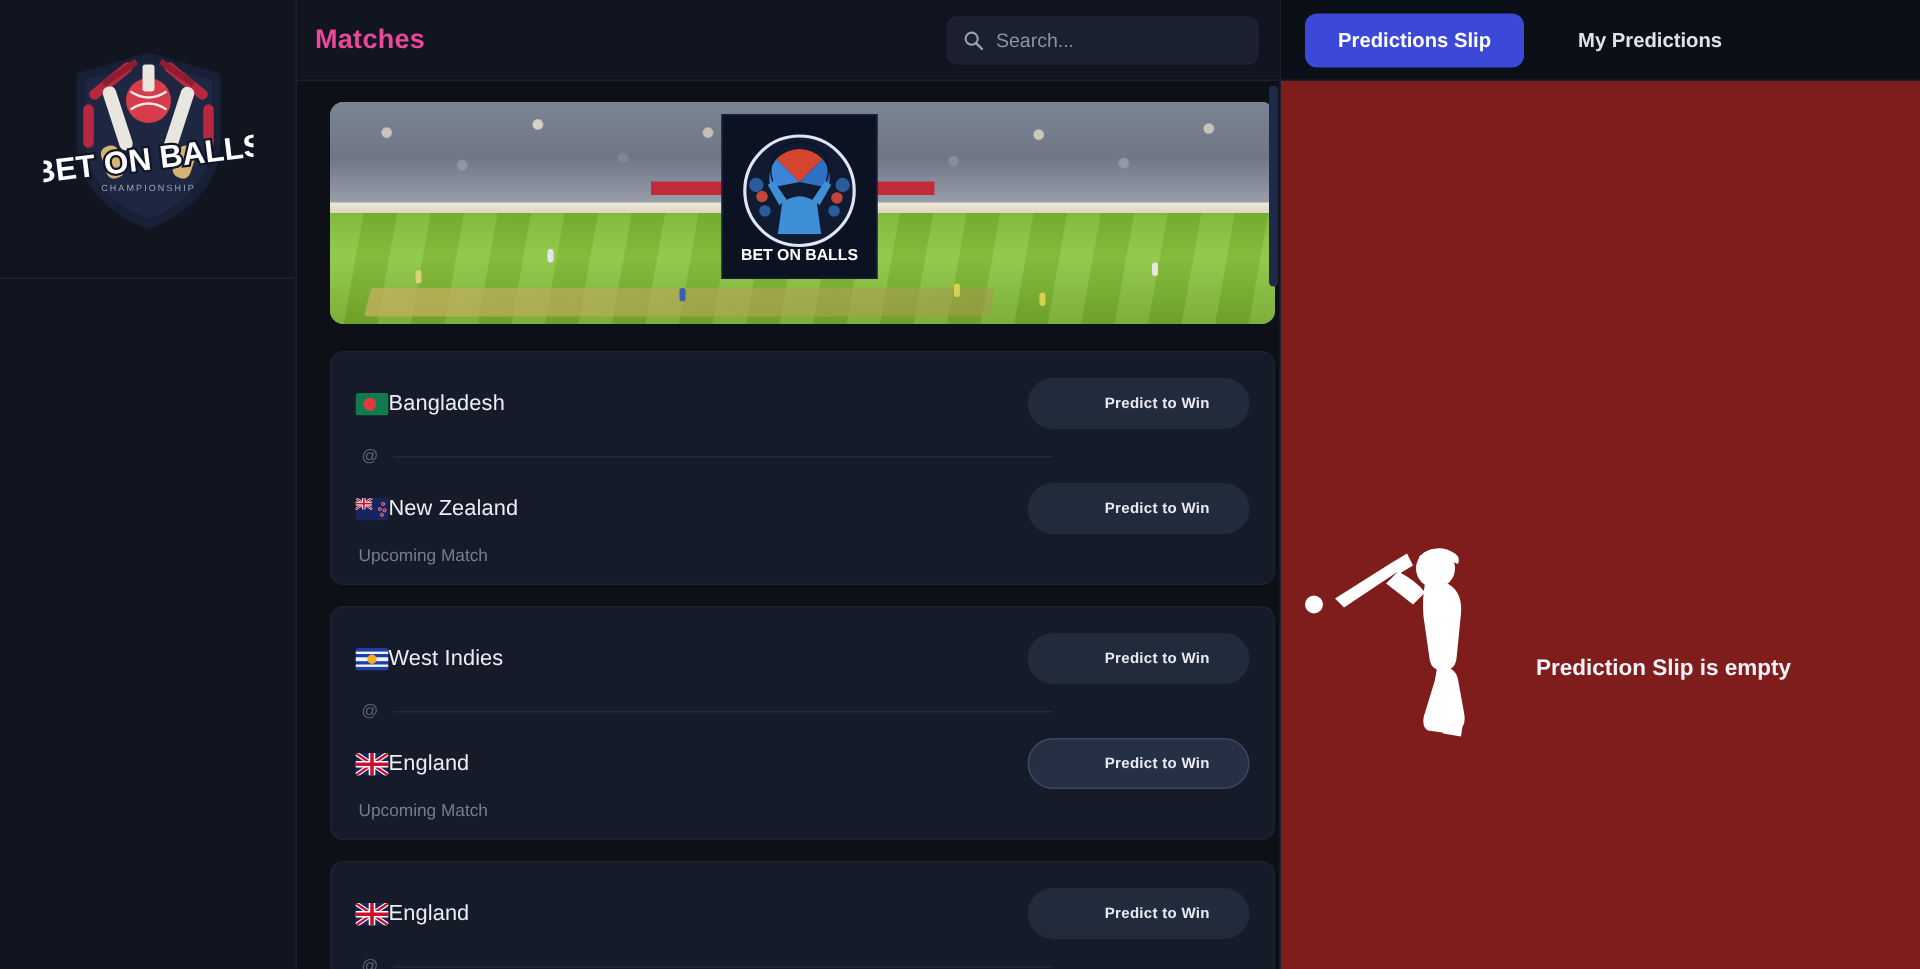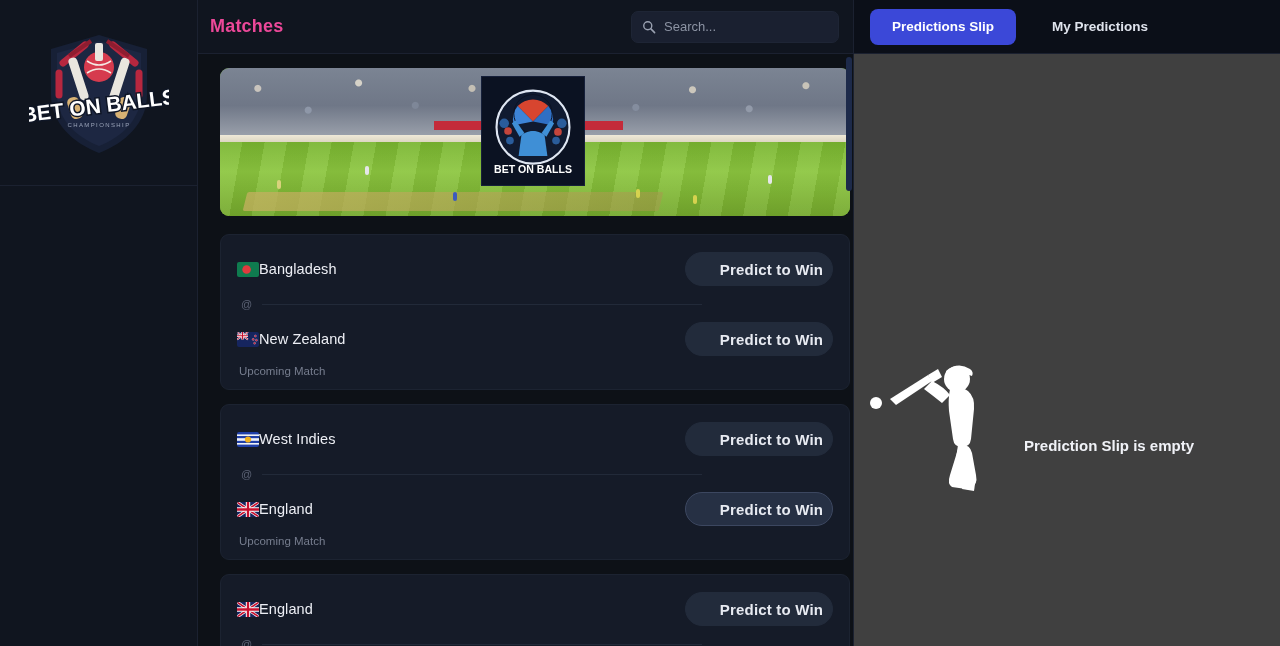--- a/index.html
+++ b/index.html
@@ -154,21 +154,21 @@
   .team-left { display: flex; align-items: center; }
   .flag { width: 22px; height: 15px; border-radius: 2px; display: block; flex: 0 0 22px; }
   .team-name { font-size: 14.5px; color: #eceef4; letter-spacing: .1px; }
   .predict-btn {
     margin-left: auto;
     width: 148px; height: 34px;
     background: #222b3b;
     border: 1px solid #222b3b;
     border-radius: 17px;
     color: #e7eaf1;
-    font-size: 15px; font-weight: bold;
+    font-size: 10px; font-weight: bold;
     font-family: "Liberation Sans", sans-serif;
     cursor: pointer;
     letter-spacing: .2px;
     padding-left: 25px;
   }
   .predict-btn.hovered { border-color: #3c4760; background: #263044; }
   .at-row {
     display: flex; align-items: center; gap: 10px;
     height: 30px; padding-left: 4px;
   }
@@ -188,21 +188,21 @@
   .scrollbar-thumb {
     position: absolute; right: 1px; top: 3px;
     width: 6px; height: 134px;
     background: #1d2a4a;
     border-radius: 4px;
   }
 
   
   .right-panel {
     flex: 1 1 auto; height: 646px;
-    background: #404040;
+    background: #7f1d1d;
     border-left: 1px solid #1b2130;
     display: flex; flex-direction: column;
   }
   .right-header {
     height: 54px; flex: 0 0 54px;
     border-bottom: 1px solid #1b2130;
     display: flex; align-items: center;
     padding: 0 16px; gap: 14px;
     background: #0b0f18;
   }

